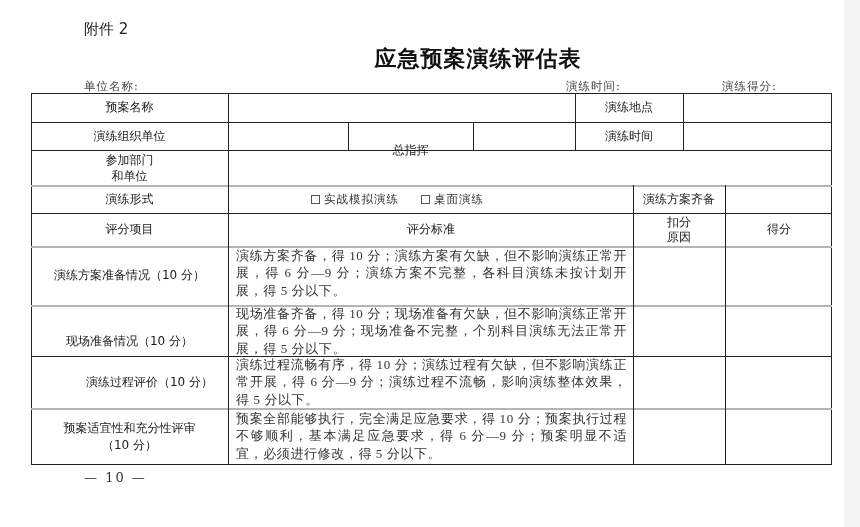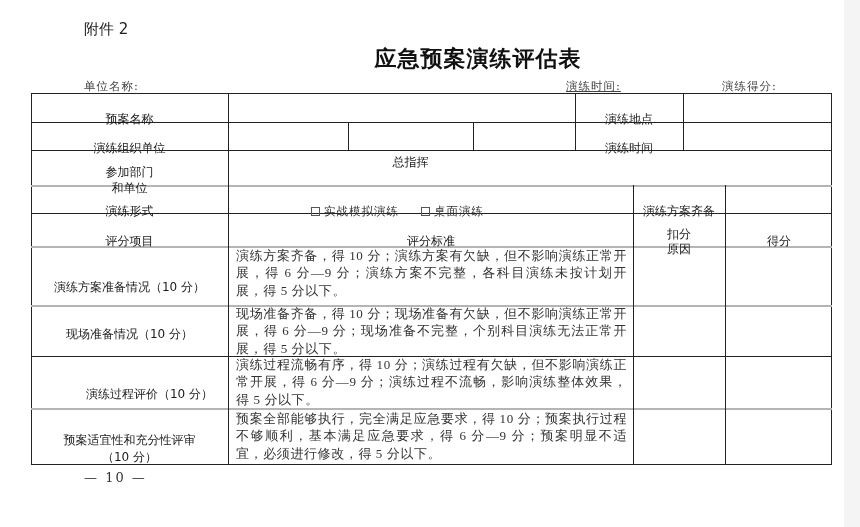--- a/index.html
+++ b/index.html
@@ -5,29 +5,29 @@
   html, body { margin: 0; padding: 0; }
   body {
     width: 860px; height: 527px; background: #ffffff; position: relative; overflow: hidden;
     font-family: "DejaVu Sans", "Liberation Sans", sans-serif; color: #1a1a1a;
   }
   .abs { position: absolute; }
   .attach { left: 84px; top: 20px; font-size: 15px; color: #222; }
   .title { left: 0; width: 860px; top: 44px; text-align: center; font-family: "DejaVu Serif", "Liberation Serif", serif; font-weight: bold; font-size: 22px; letter-spacing: 1px; color: #111; padding-left: 96px; box-sizing: border-box; }
   .meta { top: 79px; font-size: 11.5px; color: #444; font-family: "DejaVu Serif", "Liberation Serif", serif; letter-spacing: 1px; }
   .m-unit { left: 84px; }
-  .m-time { left: 566px; text-decoration: underline; }
+  .m-time { left: 566px; }
   .m-score { left: 722px; }
 
   .tbl { left: 31px; top: 93px; width: 801px; height: 372px; border: 1.5px solid #222; box-sizing: border-box; }
   .hl { position: absolute; height: 0; border-top: 1.5px solid #222; }
   .hl.g { border-top: 2px solid #b5b5b5; }
   .vl { position: absolute; width: 0; border-left: 1.5px solid #222; }
 
-  .cell { position: absolute; display: flex; align-items: center; justify-content: center; text-align: center; font-size: 12px; line-height: 17px; color: #1a1a1a; box-sizing: border-box; margin-top: 12px; }
+  .cell { position: absolute; display: flex; align-items: center; justify-content: center; text-align: center; font-size: 12px; line-height: 17px; color: #1a1a1a; box-sizing: border-box; }
   .cell.input { cursor: text; }
   .crit { position: absolute; font-family: Liberation Serif, serif; font-size: 13px; line-height: 17.4px; color: #333; letter-spacing: 0.6px; text-align: justify; box-sizing: border-box; padding: 1px 6px 0 7px; }
   .cb { display: inline-flex; align-items: center; gap: 4px; font-family: "DejaVu Serif", "Liberation Serif", serif; font-size: 11.5px; color: #333; letter-spacing: 1px; cursor: pointer; }
   .cb .box { width: 9px; height: 9px; border: 1px solid #555; display: inline-block; box-sizing: border-box; }
   .pagenum { left: 84px; top: 470px; font-size: 13px; color: #333; font-family: "DejaVu Serif", "Liberation Serif", serif; letter-spacing: 2px; }
   .edge { left: 844px; top: 0; width: 16px; height: 527px; background: #f4f4f4; }
 </style>
 </head>
 <body>
 
@@ -97,21 +97,21 @@
   <span>扣分</span>
   <span>原因</span>
 </div>
 <div class="cell" style="left:726px;top:213px;width:106px;height:33px;">得分</div>
 
 <div class="cell" style="left:31px;top:246px;width:197px;height:59px;">演练方案准备情况（10 分）</div>
 <div class="crit" style="left:229px;top:246px;width:404px;height:59px;">演练方案齐备，得 10 分；演练方案有欠缺，但不影响演练正常开展，得 6 分—9 分；演练方案不完整，各科目演练未按计划开展，得 5 分以下。</div>
 <div class="cell input" style="left:634px;top:246px;width:91px;height:59px;"></div>
 <div class="cell input" style="left:726px;top:246px;width:106px;height:59px;"></div>
 
-<div class="cell" style="left:31px;top:297px;width:197px;height:51px;">现场准备情况（10 分）</div>
+<div class="cell" style="left:31px;top:316px;width:197px;height:51px;">现场准备情况（10 分）</div>
 <div class="crit" style="left:229px;top:304px;width:404px;height:52px;">现场准备齐备，得 10 分；现场准备有欠缺，但不影响演练正常开展，得 6 分—9 分；现场准备不完整，个别科目演练无法正常开展，得 5 分以下。</div>
 <div class="cell input" style="left:634px;top:305px;width:91px;height:51px;"></div>
 <div class="cell input" style="left:726px;top:305px;width:106px;height:51px;"></div>
 
 <div class="cell" style="left:31px;top:356px;width:197px;height:52px;padding-left:40px;">演练过程评价（10 分）</div>
 <div class="crit" style="left:229px;top:355px;width:404px;height:53px;">演练过程流畅有序，得 10 分；演练过程有欠缺，但不影响演练正常开展，得 6 分—9 分；演练过程不流畅，影响演练整体效果，得 5 分以下。</div>
 <div class="cell input" style="left:634px;top:356px;width:91px;height:52px;"></div>
 <div class="cell input" style="left:726px;top:356px;width:106px;height:52px;"></div>
 
 <div class="cell" style="left:31px;top:408px;width:197px;height:57px;flex-direction:column;line-height:17px;">

